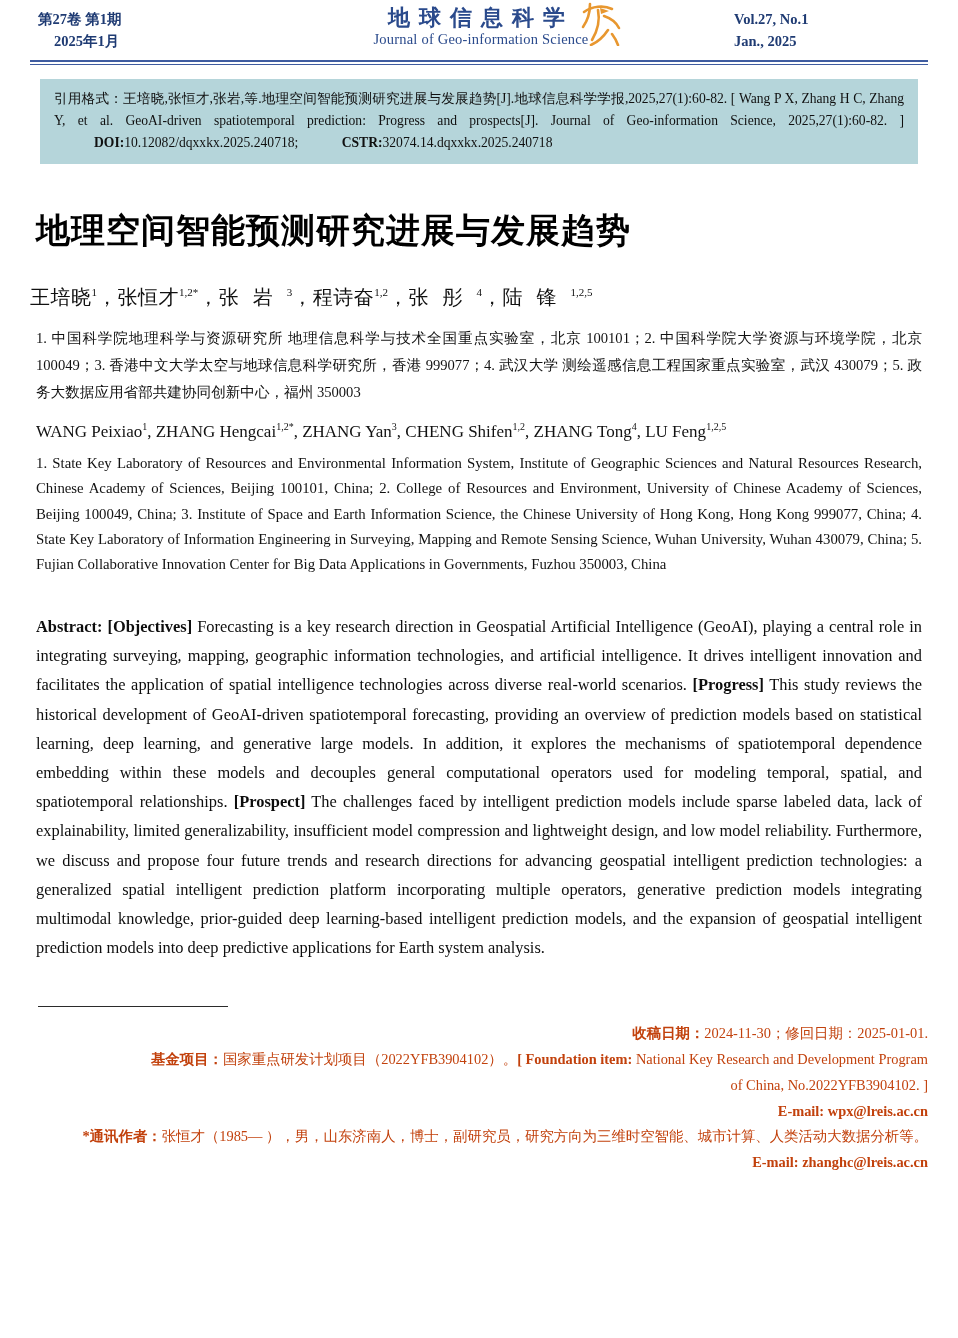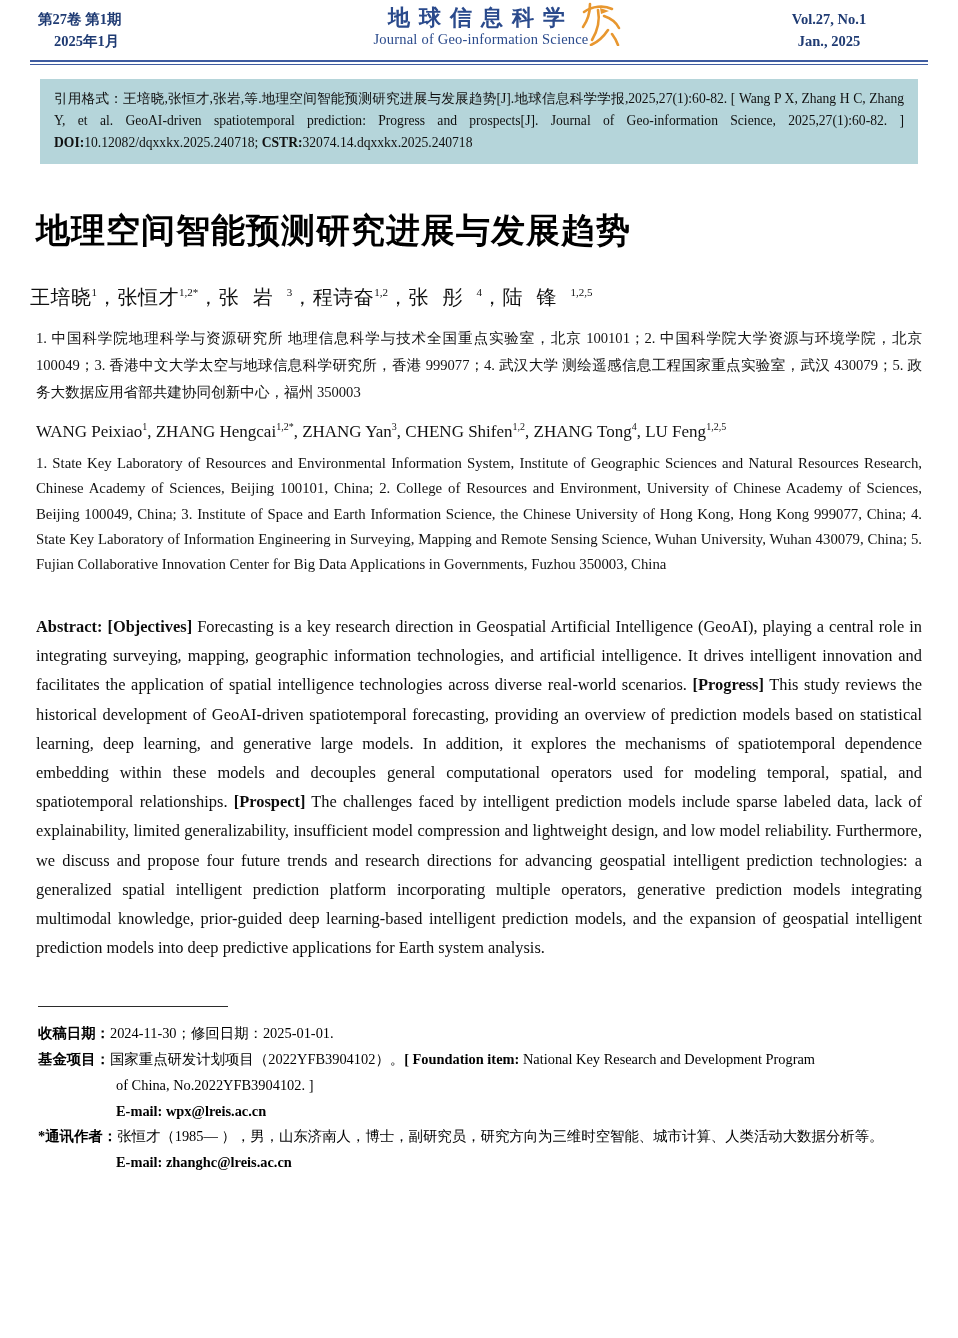--- a/index.html
+++ b/index.html
@@ -35,21 +35,21 @@
     font-family: "Liberation Serif", serif;
     color: #1f3b73;
     font-size: 14.5px;
     font-weight: bold;
     line-height: 1.55;
     white-space: nowrap;
     width: 190px;
   }
   .mast-left { text-align: left; padding-left: 8px; }
   .mast-left .l2 { padding-left: 16px; }
-  .mast-right { text-align: center; padding-right: 4px; }
+  .mast-right { text-align: left; padding-right: 4px; }
 
   .logo-block {
     text-align: center;
     flex: 1;
     position: relative;
     top: -2px;
   }
   .logo-cn {
     font-family: "DejaVu Sans", "Liberation Sans", sans-serif;
     font-size: 22px;
@@ -87,21 +87,21 @@
   
   .citation-box {
     margin: 14px 10px 0 10px;
     background: #b5d5da;
     padding: 9px 14px 10px 14px;
     font-size: 13.6px;
     line-height: 1.62;
     color: #101010;
     text-align: justify;
   }
-  .citation-box b { font-weight: bold; }
+  .citation-box b { font-weight: bold; margin-left: 40px; }
 
   
   .title-cn {
     font-family: "DejaVu Sans", "Liberation Sans", sans-serif;
     font-size: 34px;
     font-weight: bold;
     letter-spacing: 1px;
     margin: 44px 0 0 6px;
     color: #000;
   }
@@ -164,21 +164,22 @@
   
   .foot-rule {
     width: 190px;
     border-top: 1.4px solid #2b2b2b;
     margin: 44px 0 0 8px;
   }
   .footnotes {
     margin: 14px 0 0 8px;
     font-size: 14.4px;
     line-height: 1.72;
-    color: #000000;
+    color: #c2410c;
+    text-align: right;
   }
   .footnotes .fn-line { margin-bottom: 1px; }
   .footnotes b { font-weight: bold; }
   .fn-indent { padding-left: 78px; }
   .fn-hang { padding-left: 78px; }
   .fn-email { font-family: "Liberation Serif", serif; font-weight: bold; }
 </style>
 </head>
 <body>
 

